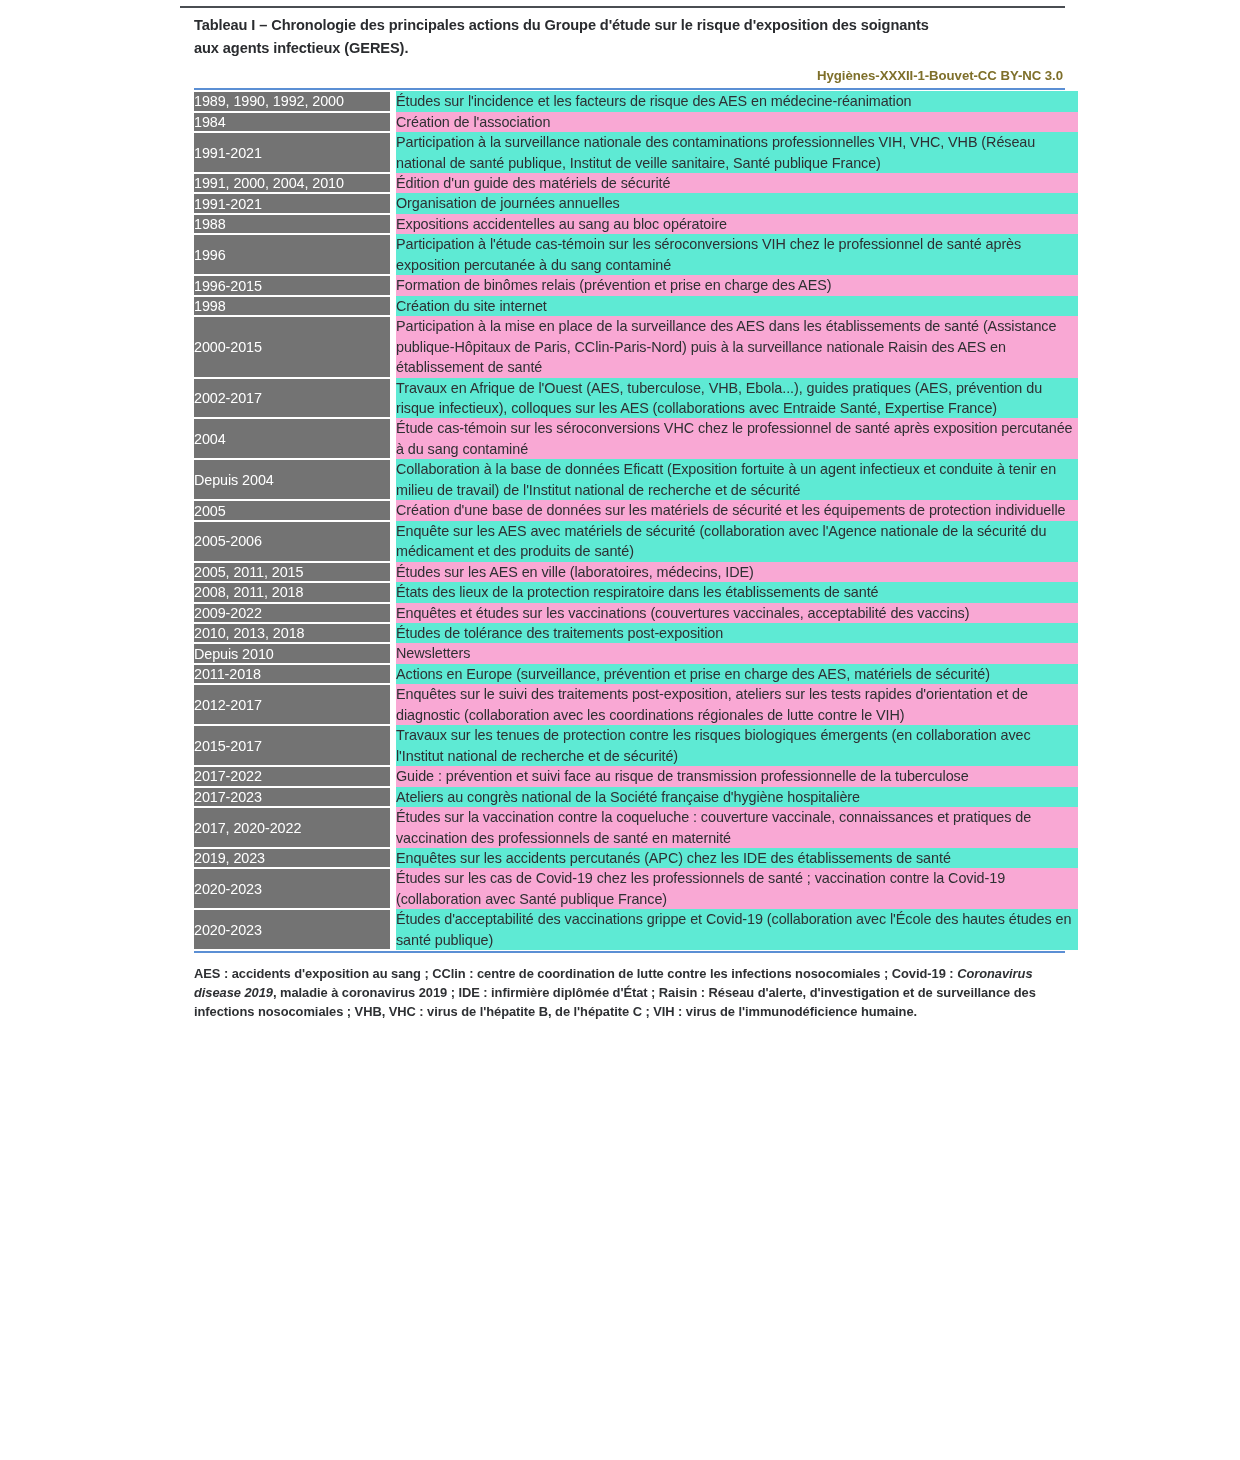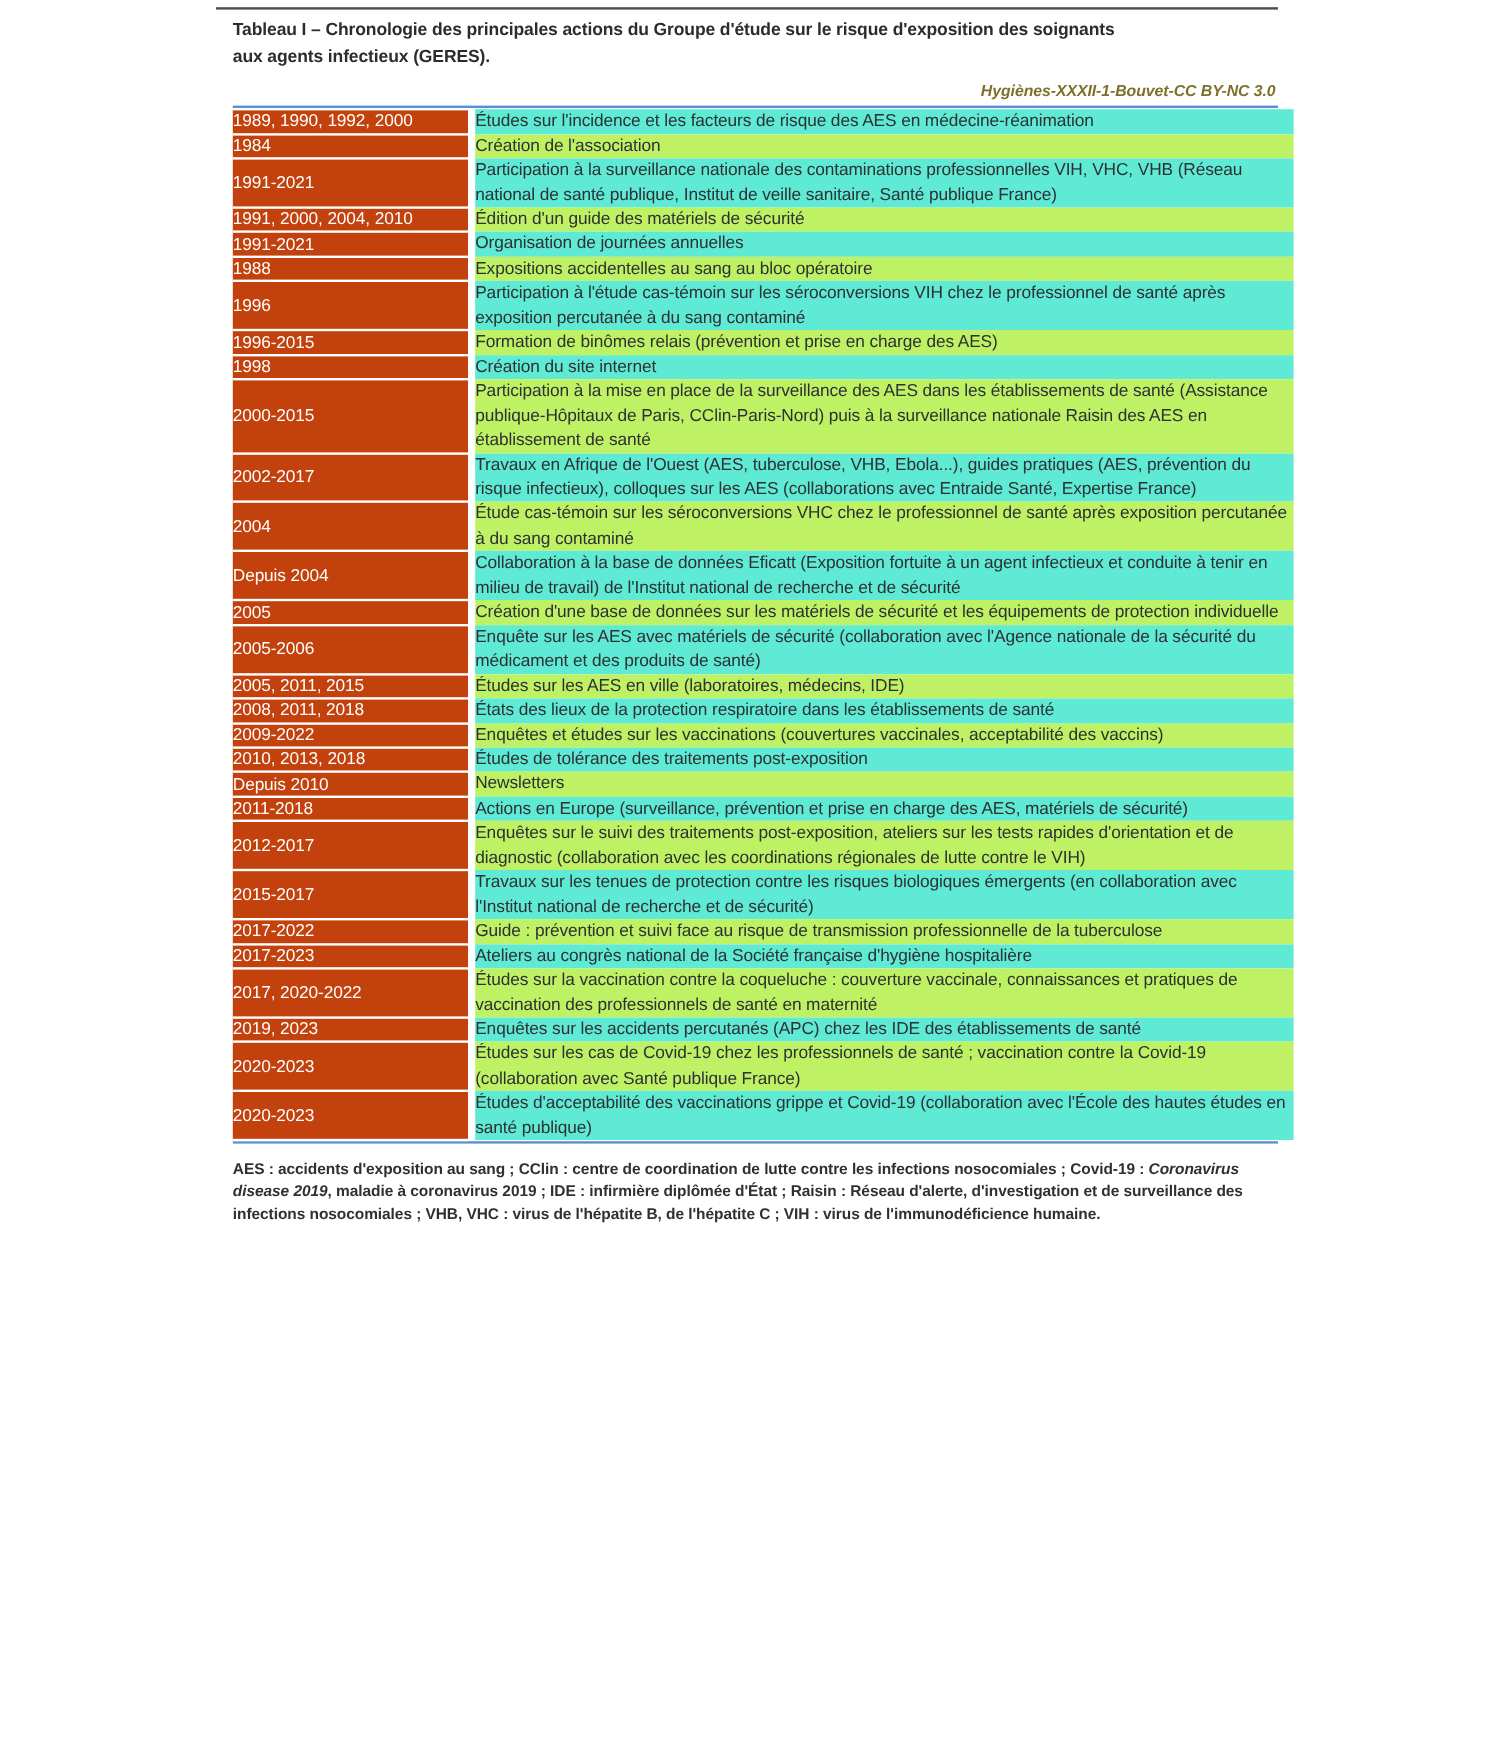--- a/index.html
+++ b/index.html
@@ -41,21 +41,20 @@
     font-weight: bold;
     line-height: 1.55;
     letter-spacing: -0.1px;
     color: #2a2c2f;
     margin: 0 0 0 0;
     max-width: 830px;
   }
   .attribution {
     text-align: right;
     font-size: 13.2px;
-    font-style: italic;
     font-weight: bold;
     color: #7e6f2a;
     letter-spacing: -0.05px;
     margin-top: 9px;
     padding-right: 2px;
   }
   .table-wrap {
     margin-top: 5px;
     border-top: 2px solid #5b8fd4;
     border-bottom: 2px solid #5b8fd4;
@@ -67,40 +66,40 @@
   }
   table.chrono col.c-year { width: 196px; }
   table.chrono col.c-gut  { width: 6px;   }
   table.chrono col.c-desc { width: 682px; }
 
   table.chrono td {
     vertical-align: middle;
     padding: 0;
   }
   td.year {
-    background: #c2410c;
+    background: #737373;
     color: #ffffff;
     font-size: 14.4px;
     letter-spacing: -0.1px;
     padding: 7px 0 7px 12px;
     border-top: 2px solid #ffffff;
     border-bottom: 2px solid #ffffff;
     white-space: nowrap;
   }
   td.gutter {
     background: #ffffff;
   }
   td.desc {
     font-size: 14.4px;
     line-height: 1.42;
     letter-spacing: -0.08px;
     color: #2e3033;
     padding: 8px 14px 8px 9px;
   }
-  tr.alt td.desc { background: #bef264; }
+  tr.alt td.desc { background: #f9a8d4; }
   tr.plain td.desc { background: #5eead4; }
 
   .footnote {
     margin-top: 11px;
     font-size: 12.9px;
     line-height: 1.48;
     letter-spacing: -0.05px;
     color: #2e3033;
     font-weight: bold;
   }

